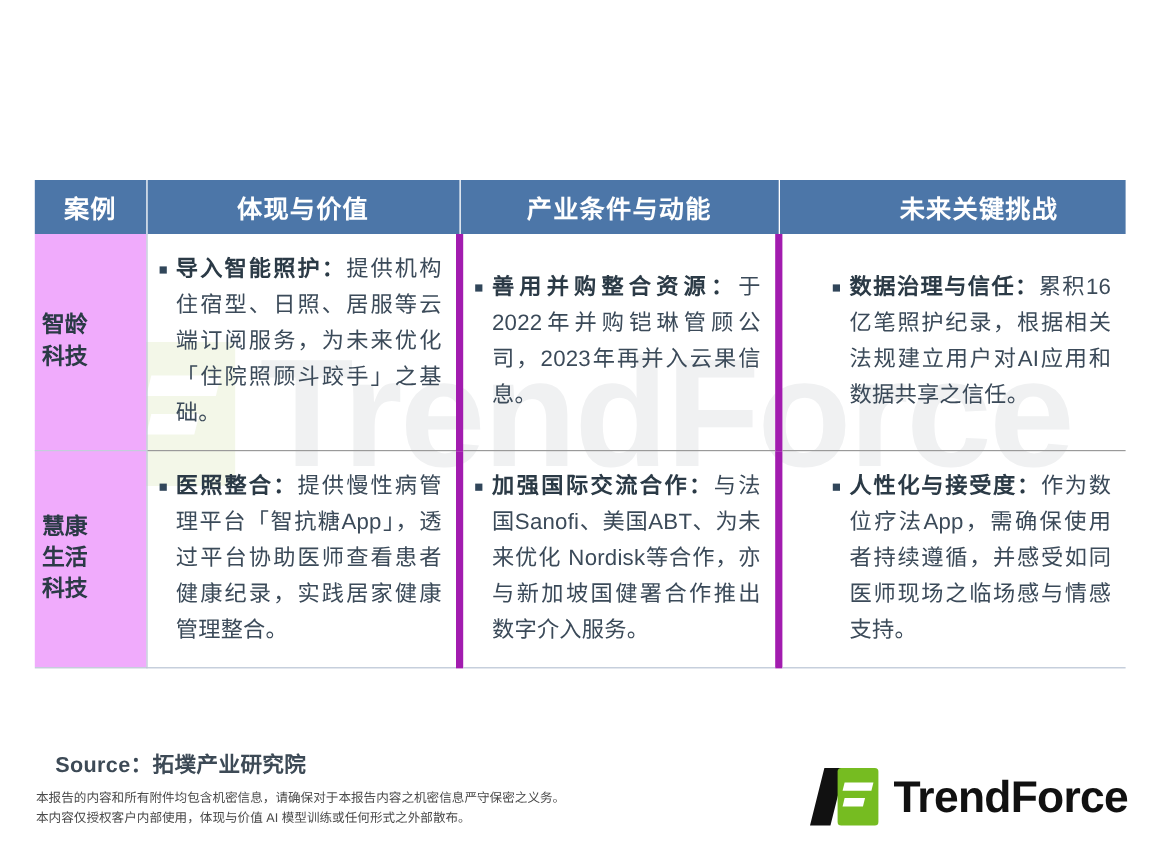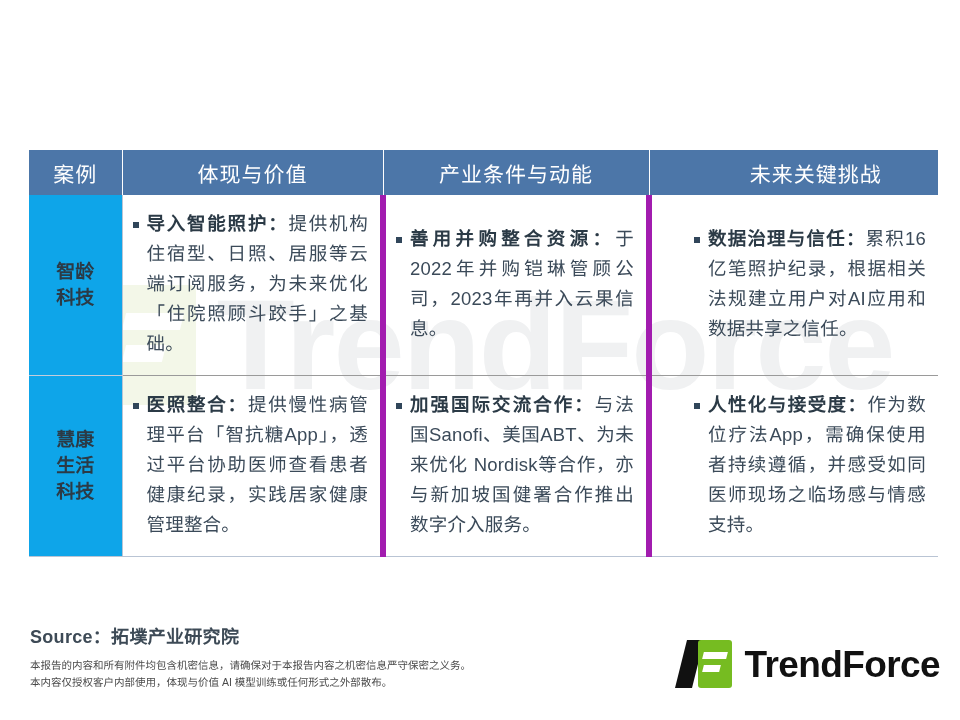--- a/index.html
+++ b/index.html
@@ -115,43 +115,42 @@
   }
   table.case-table col.c1 { width: 93px; }
   table.case-table col.c2 { width: 261px; }
   table.case-table col.c3 { width: 266px; }
   table.case-table col.c4 { width: 289px; }
 
   thead th {
     background: #4c76a8;
     color: #ffffff;
     font-size: 21px;
-    font-weight: 400;
+    font-weight: 700;
     text-align: center;
     height: 45px;
     padding: 0 4px;
     border-right: 1px solid #ffffff;
     letter-spacing: 1px;
     box-sizing: border-box;
   }
   thead th:last-child { border-right: none; padding-left: 48px; }
 
   tbody td {
     vertical-align: middle;
     border-bottom: 1px solid #9a9a9a;
     border-right: 6px solid #a21caf;
     background: transparent;
     box-sizing: border-box;
   }
   tbody tr:last-child td { border-bottom: 1px solid #b9c4d4; }
   tbody td:last-child { border-right: none; padding-left: 42px; }
 
   td.case-name {
-    background: #0ea5e9;
-    text-align: center;
+    background: #f0abfc;
     font-size: 19px;
     font-weight: 700;
     color: #2b3a46;
     line-height: 1.35;
     border-right: 1px solid #b9c4d4;
     border-bottom: none;
     padding: 0 6px;
   }
   tbody tr:first-child td.case-name { border-bottom: 1px solid #c3cddb; }
 
@@ -188,20 +187,21 @@
     position: absolute;
     left: 30px;
     top: 622px;
     z-index: 3;
   }
   .source-line {
     font-size: 18px;
     font-weight: 700;
     color: #3d4a56;
     letter-spacing: 0.3px;
+    margin-left: 16px;
   }
   .disclaimer {
     margin-top: 9px;
     font-size: 10.5px;
     line-height: 1.62;
     color: #4a4a4a;
   }
 
   
   .brand {

